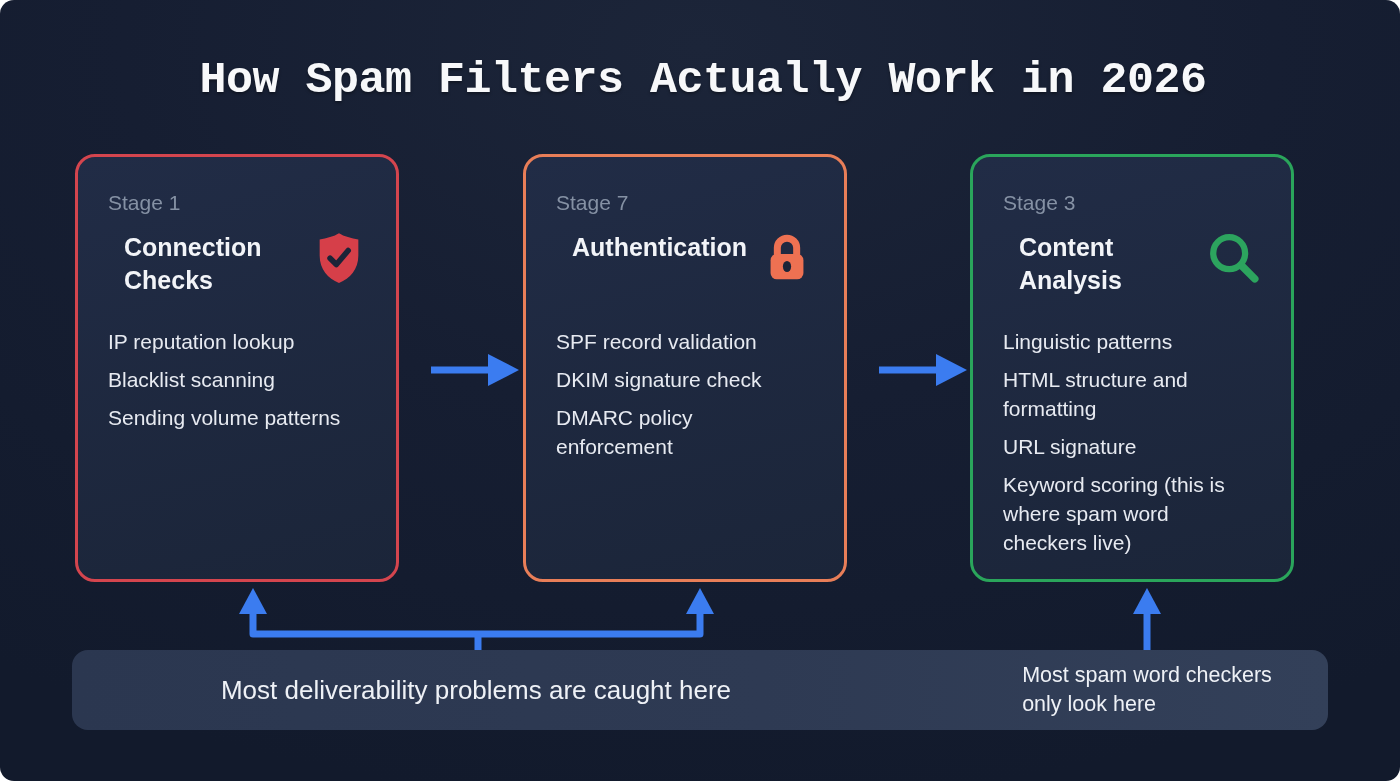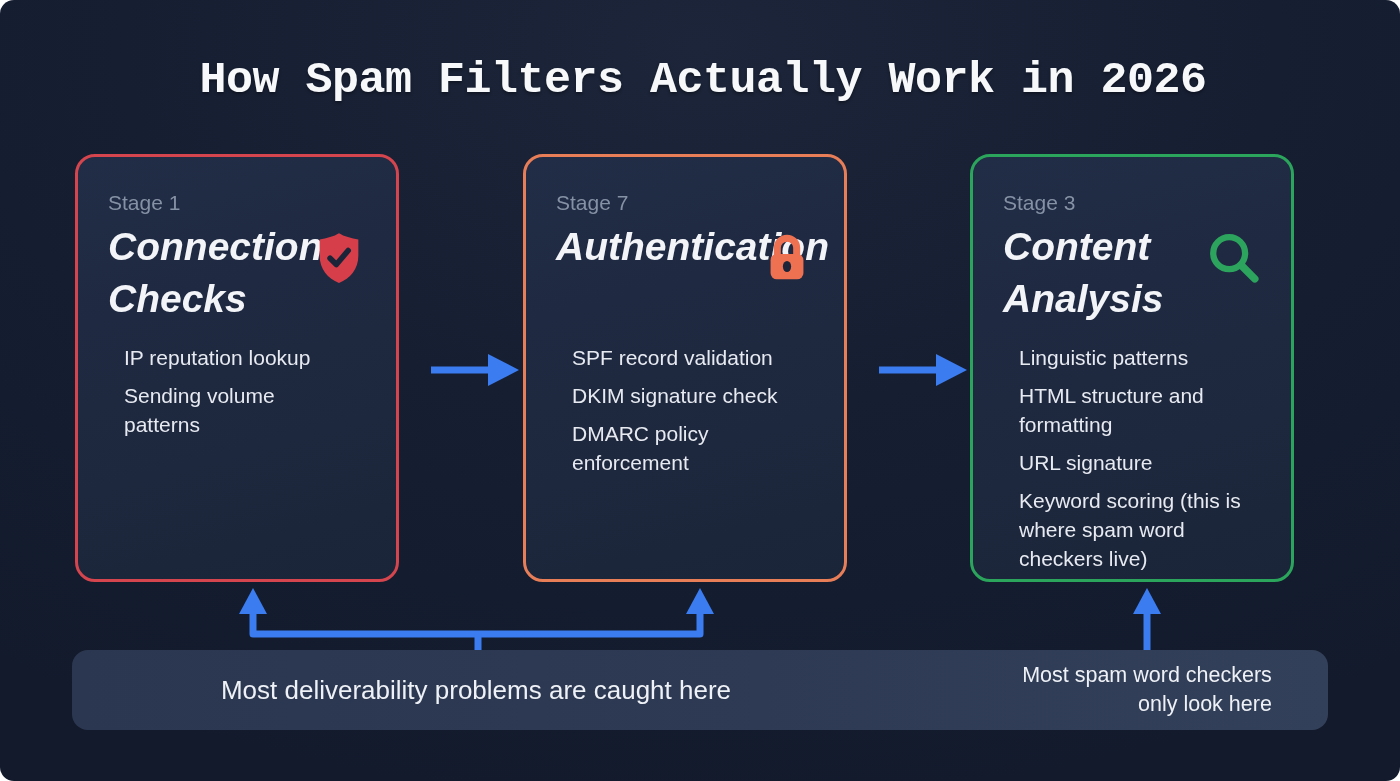--- a/index.html
+++ b/index.html
@@ -15,43 +15,43 @@
     font-family:Liberation Mono, monospace;
   }
   .card{
     position:absolute;top:154px;width:324px;height:428px;box-sizing:border-box;
     border:3px solid #888;border-radius:20px;
     background:linear-gradient(165deg,#212c46 0%,#1b2539 100%);
     padding:34px 28px 0 30px;
   }
   .stage-label{font-size:21px;color:#8591a4;margin:0 0 6px 0;}
   .card-title{
-    font-size:39px;line-height:1.33;font-weight:700;color:#f2f4f8;margin:0;
-    white-space:pre-line;max-width:210px;font-style:italic;
+    font-size:25px;line-height:1.33;font-weight:700;color:#f2f4f8;margin:16px;
+    white-space:pre-line;max-width:210px;
   }
   .card-icon{position:absolute;top:72px;right:28px;width:58px;height:58px;display:block;}
   .card-items{
-    position:absolute;top:170px;left:30px;right:24px;list-style:none;margin:16px;padding:0;
+    position:absolute;top:170px;left:30px;right:24px;list-style:none;margin:0;padding:0;
   }
   .card-items li{
     font-size:21px;line-height:29px;color:#e7eaf1;margin:0 0 9px 0;white-space:pre-line;
   }
   .flow-arrow,.bracket-arrow,.up-arrow{position:absolute;display:block;}
   .callout-bar{
     position:absolute;left:72px;top:650px;width:1256px;height:80px;border-radius:16px;
     background:linear-gradient(90deg,#2b3750 0%,#2e3a53 55%,#334059 100%);
   }
   .callout-left{
     position:absolute;left:0;top:0;width:808px;height:80px;
     display:flex;align-items:center;justify-content:center;
     font-size:26px;color:#eef1f6;
   }
   .callout-right{
     position:absolute;left:900px;top:0;width:350px;height:80px;
-    display:flex;align-items:center;justify-content:center;text-align:right;
+    display:flex;align-items:center;justify-content:center;text-align:left;
     font-size:21.5px;line-height:29px;color:#eef1f6;white-space:pre-line;
   }
 </style>
 </head>
 <body>
 
 <div class="canvas">
 
   <h1 class="main-title">How Spam Filters Actually Work in 2026</h1>
 
@@ -60,20 +60,21 @@
     <h2 class="card-title">Connection
 Checks</h2>
     <span class="card-icon">
       <svg width="58" height="58" viewBox="0 0 24 24">
         <path d="M12 1.8 C14 3.1 17.2 3.9 20 4.3 V11 C20 16.6 16.6 20.6 12 22.3 C7.4 20.6 4 16.6 4 11 V4.3 C6.8 3.9 10 3.1 12 1.8 Z" fill="#d63f49"></path>
         <path d="M8.3 12.1 L10.9 14.7 L15.8 8.9" fill="none" stroke="#1b2438" stroke-width="2.3" stroke-linecap="round" stroke-linejoin="round"></path>
       </svg>
     </span>
     <ul class="card-items">
       <li>IP reputation lookup</li>
+      <li>Blacklist scanning</li>
       <li>Sending volume patterns</li>
     </ul>
   </section>
 
   <section class="card" style="left: 523px; border-color: rgb(232, 126, 88);">
     <div class="stage-label">Stage 7</div>
     <h2 class="card-title">Authentication</h2>
     <span class="card-icon">
       <svg width="58" height="58" viewBox="0 0 24 24">
         <path d="M8 11 V7.8 a4 4 0 0 1 8 0 V11" fill="none" stroke="#ee7152" stroke-width="2.9"></path>

